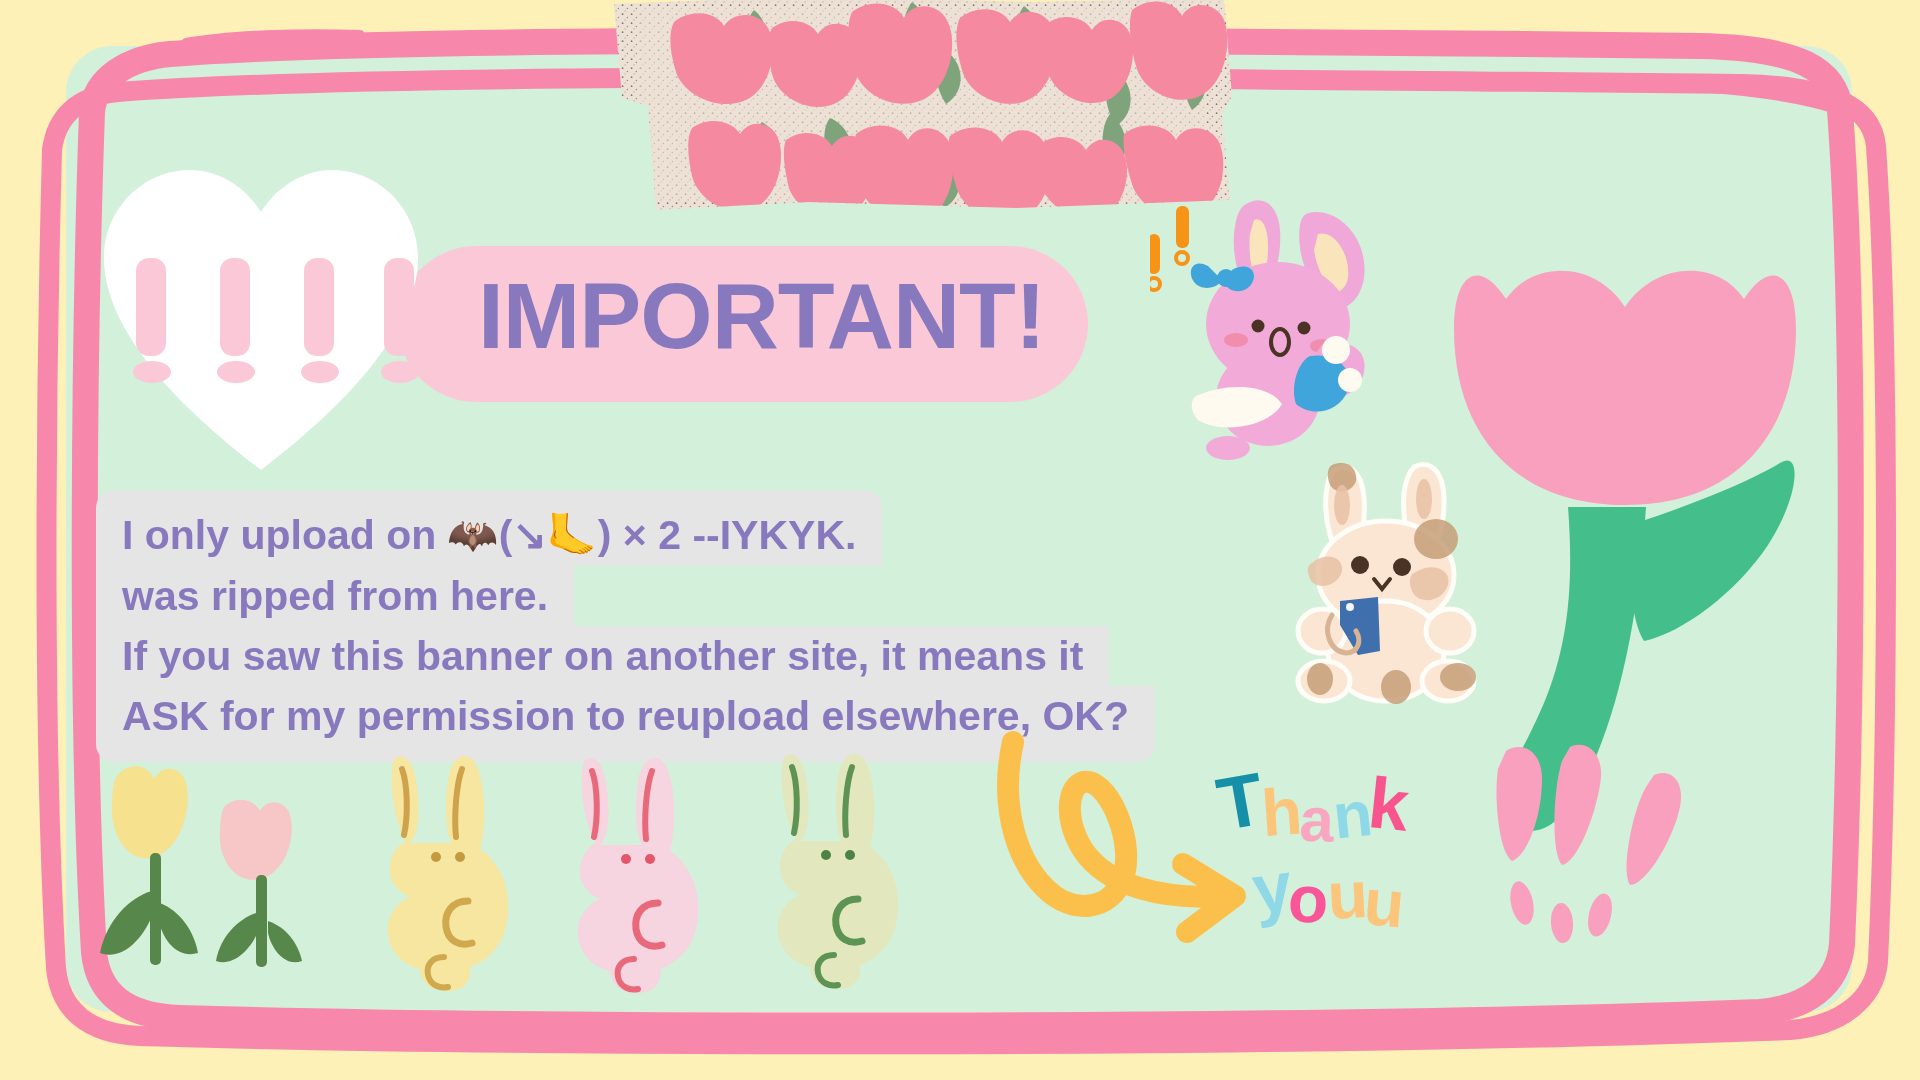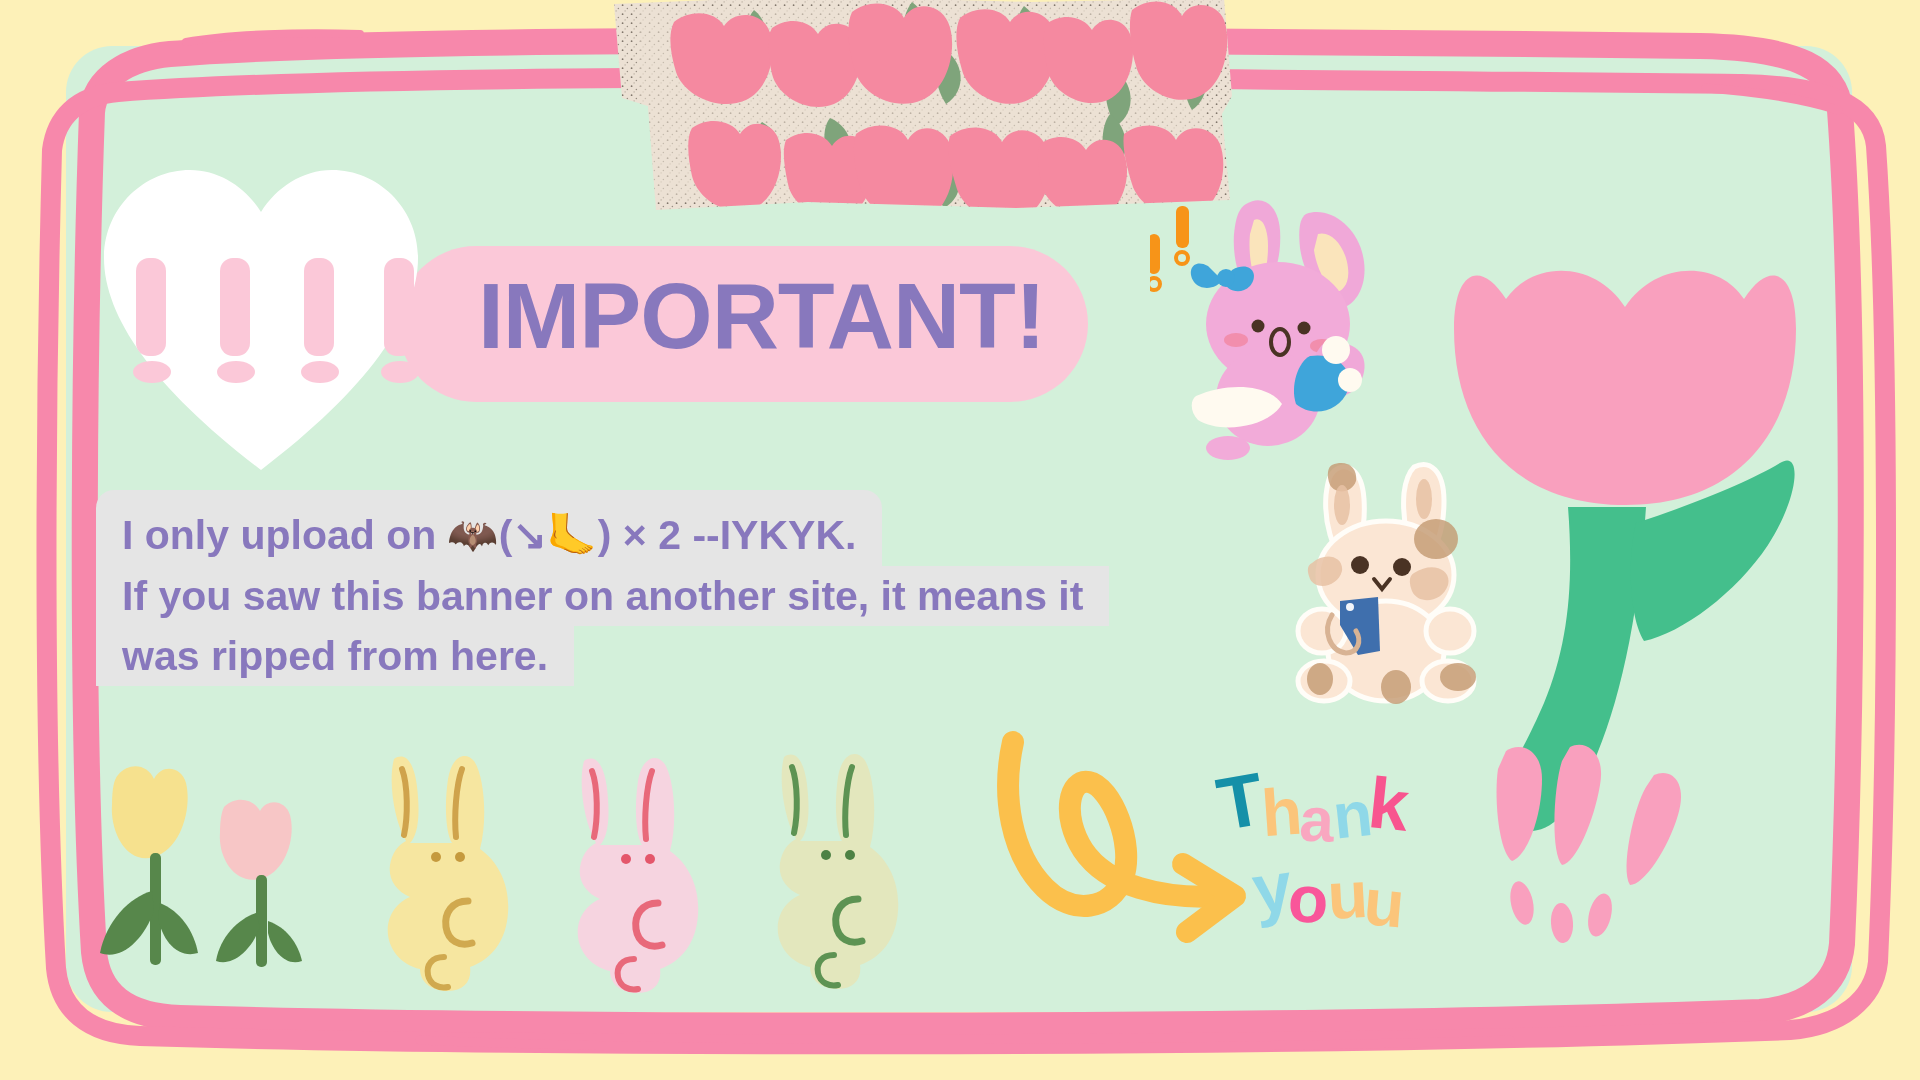--- a/index.html
+++ b/index.html
@@ -168,22 +168,23 @@
       <ellipse cx="304" cy="222" rx="19" ry="11"></ellipse>
     </g>
   </svg>
   <span class="sr">!!!!</span>
 
   <div class="important-band"></div>
   <div class="important-text">IMPORTANT!</div>
 
   <div class="body-block">
     <span class="hl-line">I only upload on 🦇(↘🦶) × 2 --IYKYK.</span>
+    <span class="hl-line">was ripped from here.</span>
     <span class="hl-line">If you saw this banner on another site, it means it</span>
-    <span class="hl-line">was ripped from here.</span>
+    <span class="hl-line">ASK for my permission to reupload elsewhere, OK?</span>
   </div>
 
   <svg class="dec" id="bunny-purple" viewBox="0 0 260 270">
     <g fill="#f79418">
       <rect x="26" y="16" width="13" height="42" rx="6"></rect>
       <circle cx="32" cy="68" r="6" fill="none" stroke="#f79418" stroke-width="4"></circle>
       <rect x="-2" y="44" width="12" height="40" rx="6"></rect>
       <circle cx="4" cy="94" r="6" fill="none" stroke="#f79418" stroke-width="4"></circle>
     </g>
 

